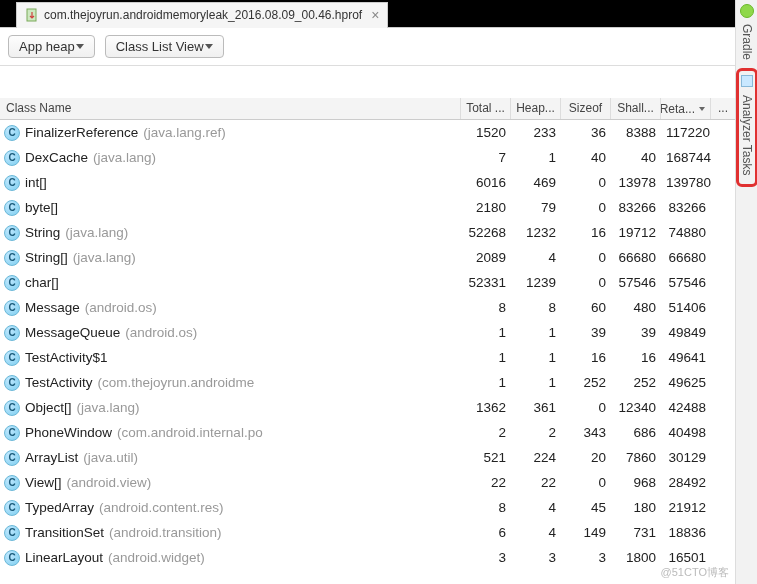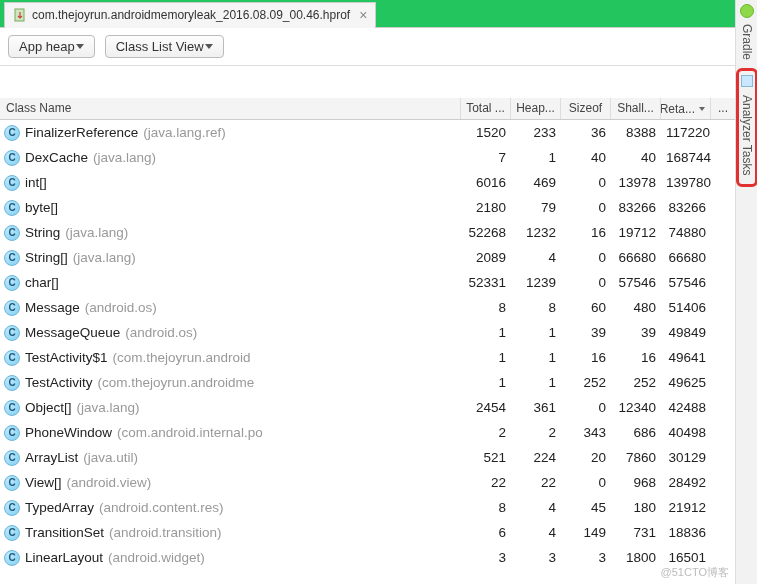--- a/index.html
+++ b/index.html
@@ -9,24 +9,24 @@
   color: #333;
   background: #fff;
   width: 757px;
   height: 584px;
   overflow: hidden;
   position: relative;
 }
 .tab-bar {
   display: flex;
   align-items: center;
-  background: #22c55e;
+  background: #000000;
   border-bottom: 1px solid #ccc;
   height: 28px;
-  padding-left: 4px;
+  padding-left: 16px;
 }
 .tab {
   display: flex;
   align-items: center;
   background: #f5f5f5;
   border: 1px solid #ccc;
   border-bottom: none;
   padding: 3px 8px;
   font-size: 12px;
   gap: 5px;
@@ -324,21 +324,20 @@
         <div class="cell-num">1</div>
         <div class="cell-num">39</div>
         <div class="cell-num">39</div>
         <div class="cell-num">49849</div>
         <div class="cell-opts"></div>
       </div>
       <div class="row">
         <div class="cell-name">
           <span class="c-badge">C</span>
           <span class="cls">TestActivity$1</span> 
-          <span class="pkg">(com.thejoyrun.android</span>
         </div>
         <div class="cell-num">1</div>
         <div class="cell-num">1</div>
         <div class="cell-num">16</div>
         <div class="cell-num">16</div>
         <div class="cell-num">49641</div>
         <div class="cell-opts"></div>
       </div>
       <div class="row">
         <div class="cell-name">
@@ -352,21 +351,21 @@
         <div class="cell-num">252</div>
         <div class="cell-num">49625</div>
         <div class="cell-opts"></div>
       </div>
       <div class="row">
         <div class="cell-name">
           <span class="c-badge">C</span>
           <span class="cls">Object[]</span> 
           <span class="pkg">(java.lang)</span>
         </div>
-        <div class="cell-num">2454</div>
+        <div class="cell-num">1362</div>
         <div class="cell-num">361</div>
         <div class="cell-num">0</div>
         <div class="cell-num">12340</div>
         <div class="cell-num">42488</div>
         <div class="cell-opts"></div>
       </div>
       <div class="row">
         <div class="cell-name">
           <span class="c-badge">C</span>
           <span class="cls">PhoneWindow</span> 

